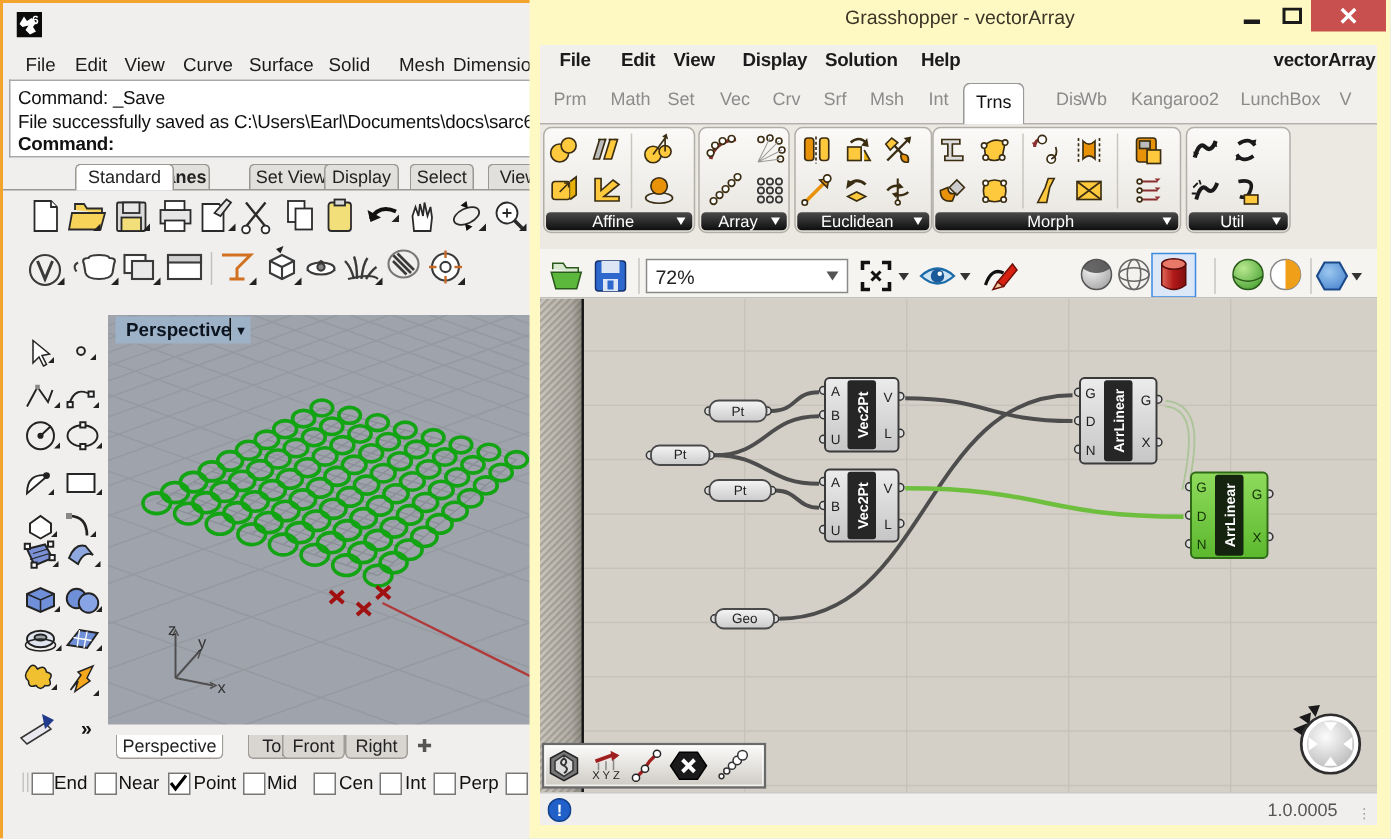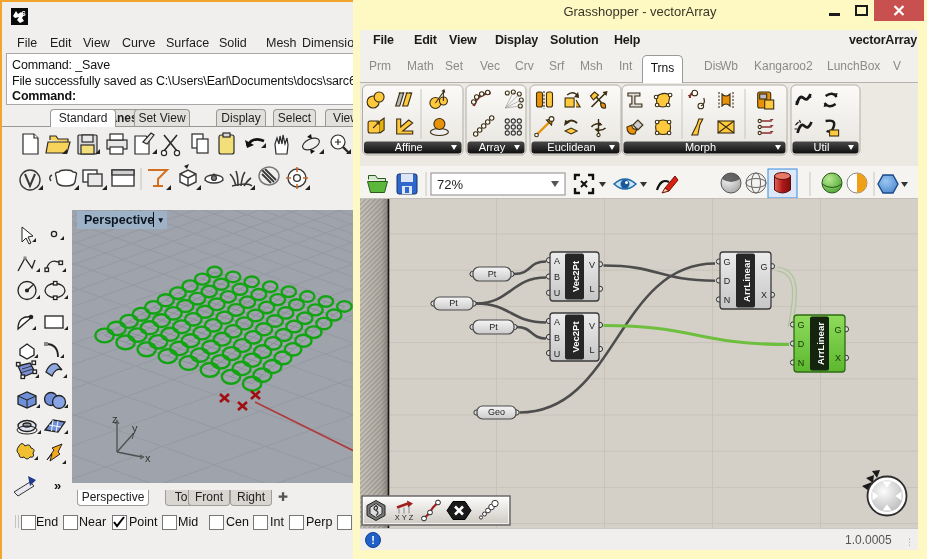--- a/index.html
+++ b/index.html
@@ -58,21 +58,21 @@
       <span style="left:264px">Mesh</span>
         <span style="left:300px">Dimension</span>
     </div>
     <div id="cmdbox" class="abs">
       <div style="padding-top:4px">Command: _Save</div>
       <div>File successfully saved as C:\Users\Earl\Documents\docs\sarc67</div>
       <div style="font-weight:bold">Command:</div>
     </div>
     <div class="rtab sel" style="left:12px;width:64px;margin-left:36px;">Standard</div>
     <div class="rtab" style="left:86px;width:50px;font-weight:bold;">CPlanes</div>
-    <div class="rtab" style="left:132px;width:54px;">Set View</div>
+    <div class="rtab" style="left:164px;width:54px;">Set View</div>
     <div class="rtab" style="left:214px;width:48px;">Display</div>
     <div class="rtab" style="left:271px;width:41px;">Select</div>
     <div class="rtab" style="left:323px;width:40px;">View</div>
     <div id="tabline" class="abs"></div>
     <svg class="abs" style="left:0;top:128px" width="360" height="29" id="tb1">
       <g stroke="#2a2a2a" stroke-width="1.2" fill="none">
         <path d="M21 4 L32 4 L36 8 L36 24 L21 24 Z" fill="#fff"></path>
           <path d="M32 4 L32 8 L36 8" fill="#fff"></path>
         <path d="M48 10 L48 6 L54 6 L56 9 L66 9 L66 12" fill="#f7d459"></path>
         <path d="M46 12 L68 12 L65 23 L44 23 Z" fill="#f7d459"></path>

